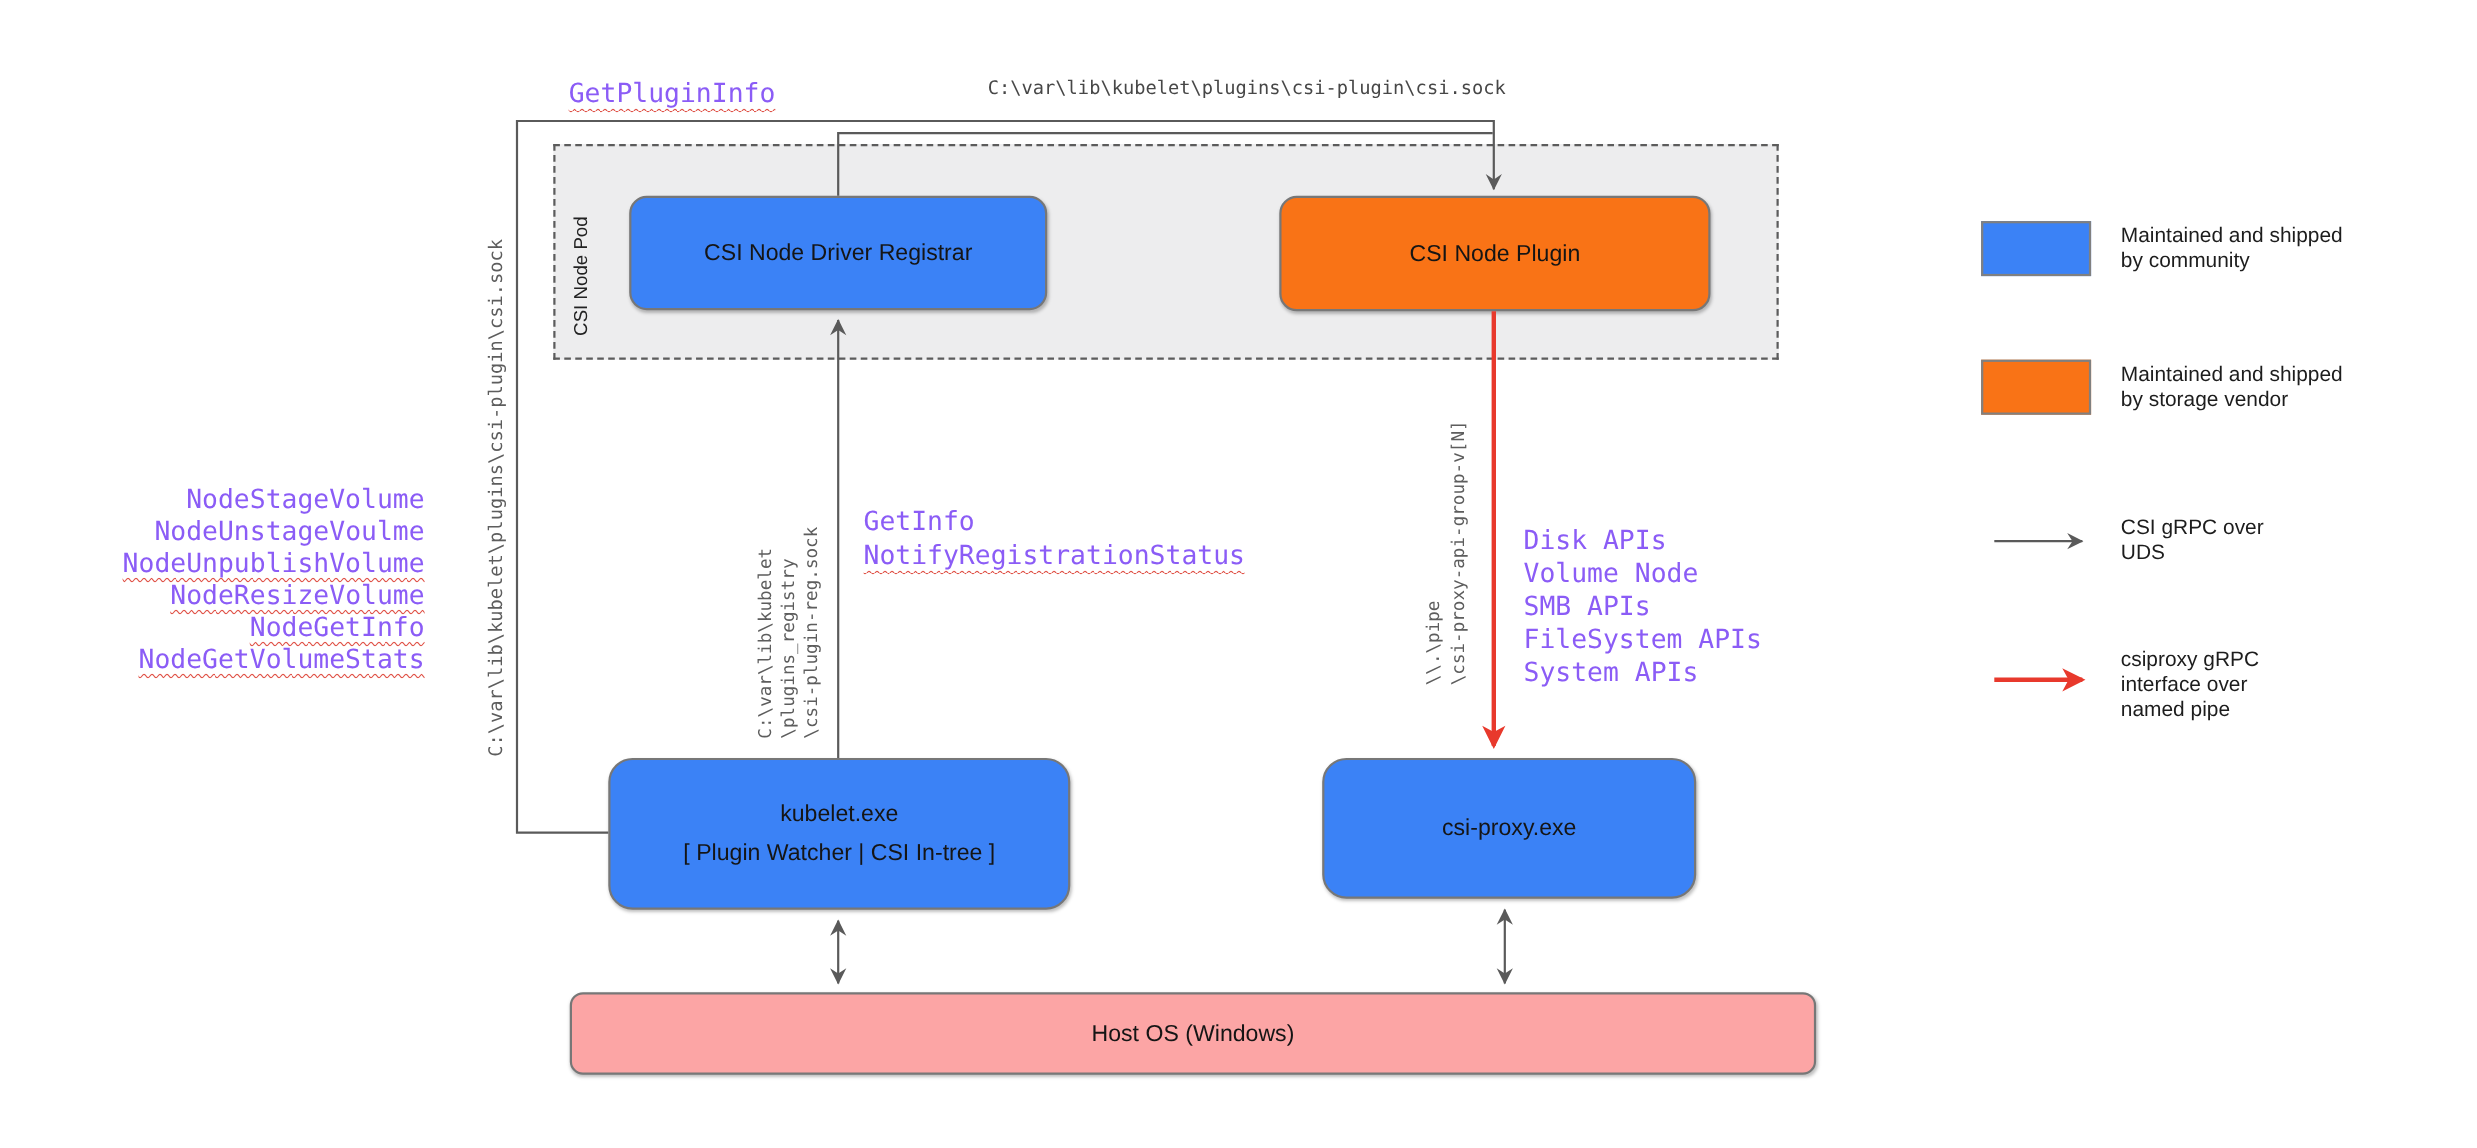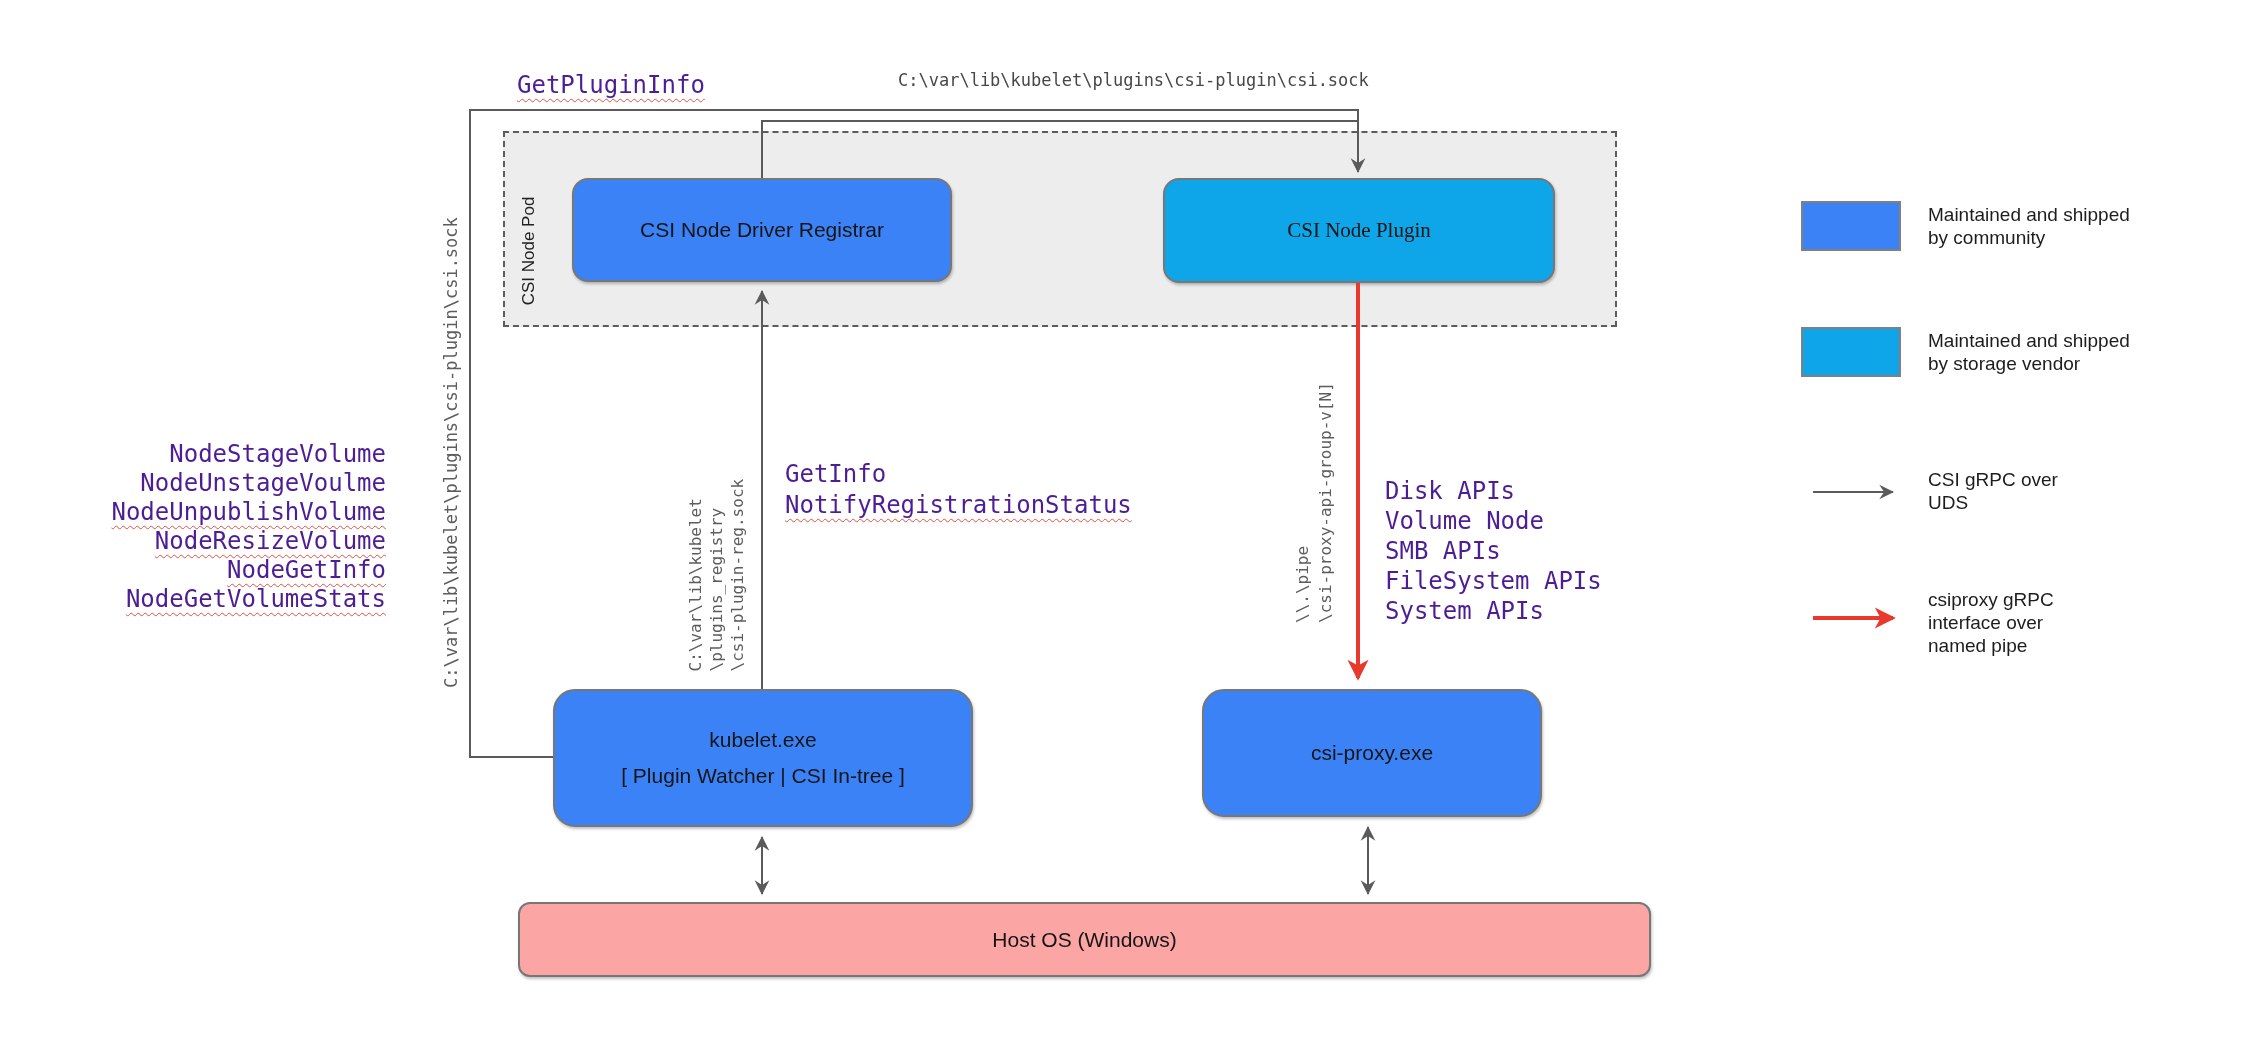--- a/index.html
+++ b/index.html
@@ -1,21 +1,21 @@
 <!DOCTYPE html>
 <html><head>
 <meta charset="utf-8">
 <style>
   html,body{margin:0;padding:0;}
   body{
     width:2252px;height:1044px;position:relative;background:#ffffff;
     font-family:"Liberation Sans",sans-serif;overflow:hidden;
   }
   .abs{position:absolute;}
-  .mono{font-family:"DejaVu Sans Mono",monospace;color:#4c1d95;}
+  .mono{font-family:"DejaVu Sans Mono",monospace;color:#8b5cf6;}
   .pre{white-space:pre-line;}
   .squiggle{
     text-decoration-line:underline;
     text-decoration-style:wavy;
     text-decoration-color:#e05247;
     text-decoration-thickness:1px;
     text-underline-offset:5px;
   }
   
   .pod{
@@ -23,21 +23,21 @@
     background:#ededee;border:2px dashed #5c5c5c;box-sizing:border-box;
   }
   .node-box{
     display:flex;align-items:center;justify-content:center;text-align:center;
     font-size:21px;color:#151515;box-sizing:border-box;
     border:2px solid #777;box-shadow:1px 2px 3px rgba(0,0,0,0.25);
   }
   .round-lg{border-radius:22px;}
   .round-md{border-radius:16px;}
   .green{background:#3b82f6;}
-  .yellow{background:#0ea5e9;font-family:Liberation Serif, serif;}
+  .yellow{background:#f97316;}
   .blue{background:#fca5a5;}
   .registrar{left:572px;top:178px;width:380px;height:104px;}
   .plugin{left:1163px;top:178px;width:392px;height:105px;}
   .kubelet{left:553px;top:689px;width:420px;height:138px;line-height:1.7;}
   .csiproxy{left:1202px;top:689px;width:340px;height:128px;}
   .hostos{left:518px;top:902px;width:1133px;height:75px;border-radius:12px;}
   
   .vtext{transform:rotate(-90deg);transform-origin:center;white-space:pre;}
   .vpath{font-family:"DejaVu Sans Mono",monospace;color:#5d5d5d;}
   .pod-label{

